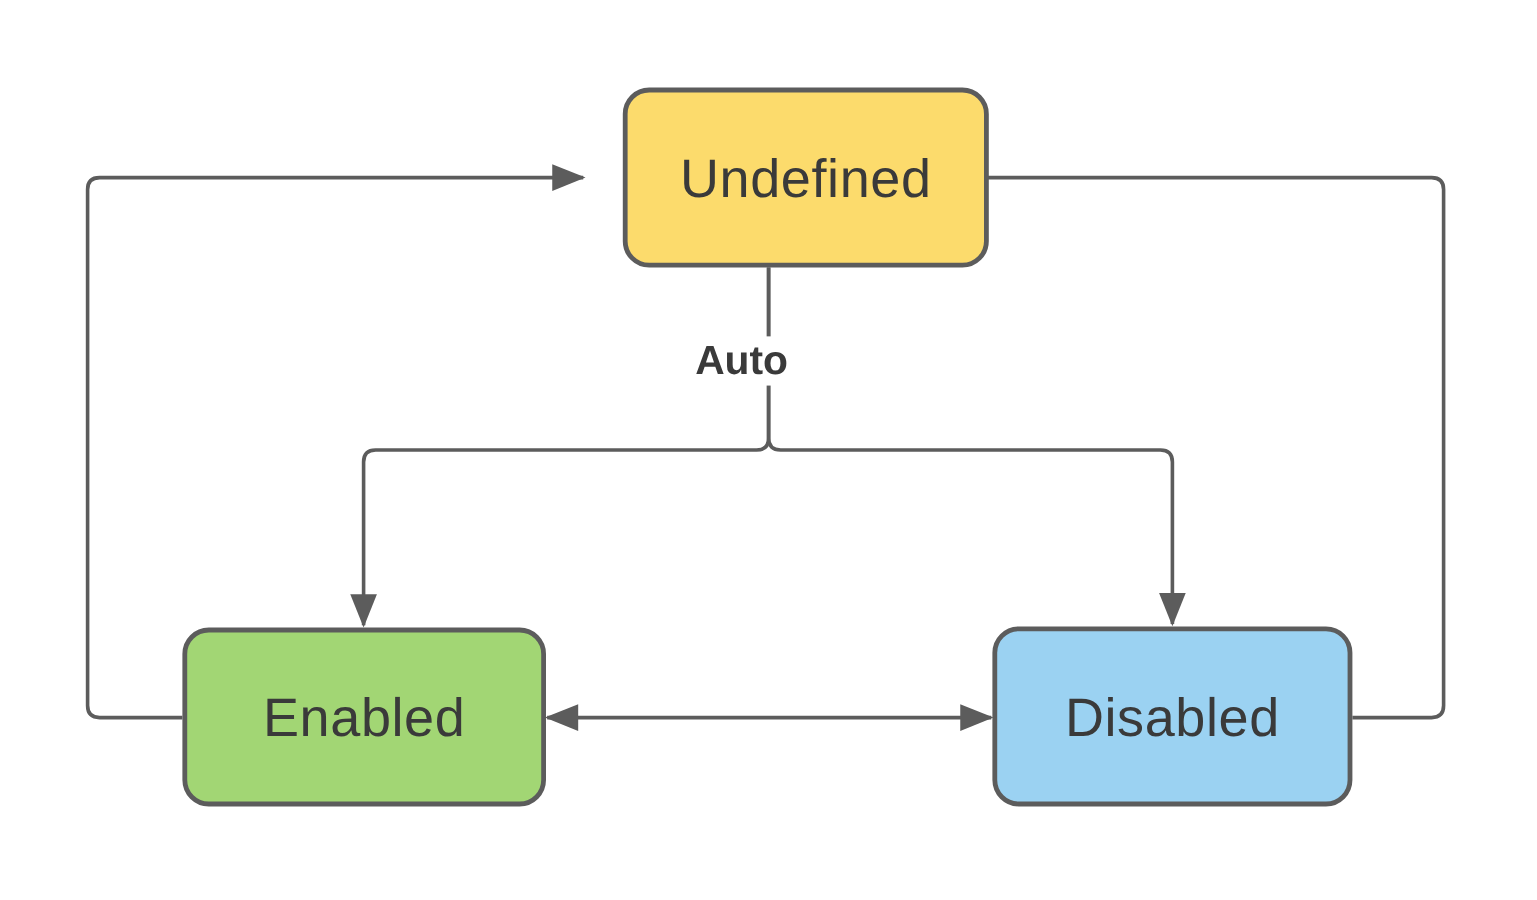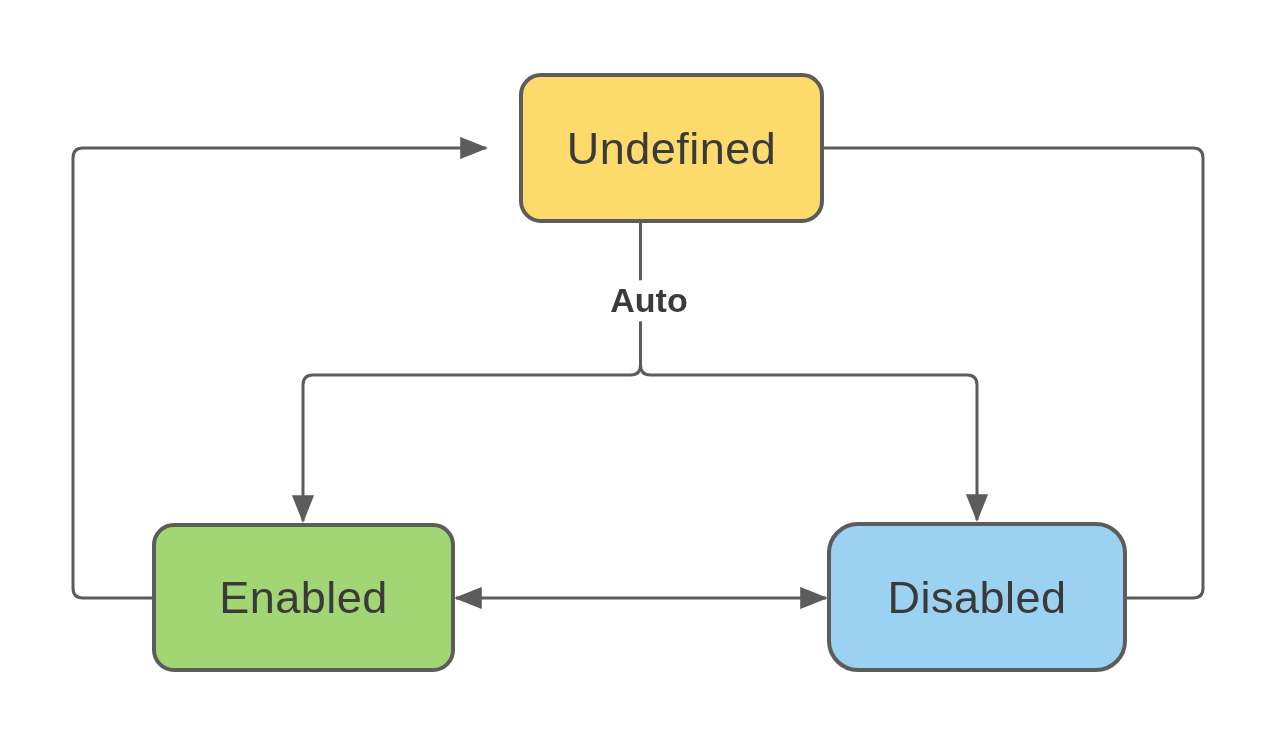--- a/index.html
+++ b/index.html
@@ -42,21 +42,21 @@
     color: #3a3a3a;
     font-size: 45px;
     line-height: 1;
     letter-spacing: 0.5px;
   }
   .node-undefined { left: 488px; top: 73px;  width: 305px; height: 150px; }
   .node-enabled   { left: 152px; top: 523px; width: 303px; height: 149px; justify-content: center; }
   .node-disabled  { left: 827px; top: 522px; width: 300px; height: 150px; }
   .edge-label {
     position: absolute;
-    left: 649px;
+    left: 618px;
     top: 301px;
     transform: translate(-50%, -50%);
     background: #ffffff;
     padding: 2px 8px;
     font-size: 34px;
     font-weight: bold;
     color: #333333;
     line-height: 1.1;
     white-space: nowrap;
   }
@@ -85,19 +85,19 @@
   </svg>
 
   <div class="node node-undefined" style="background-color: rgb(252, 219, 108); margin-left: 31px;">
     <span>Undefined</span>
   </div>
 
   <div class="node node-enabled" style="background-color: rgb(162, 214, 116);">
     <span>Enabled</span>
   </div>
 
-  <div class="node node-disabled" style="background-color: rgb(155, 210, 242); border-radius: 31px;">
+  <div class="node node-disabled" style="background-color: rgb(155, 210, 242);">
     <span>Disabled</span>
   </div>
 
   <div class="edge-label" style="color: rgb(58, 58, 58);">Auto</div>
 
 </div>
 
 </body></html>

